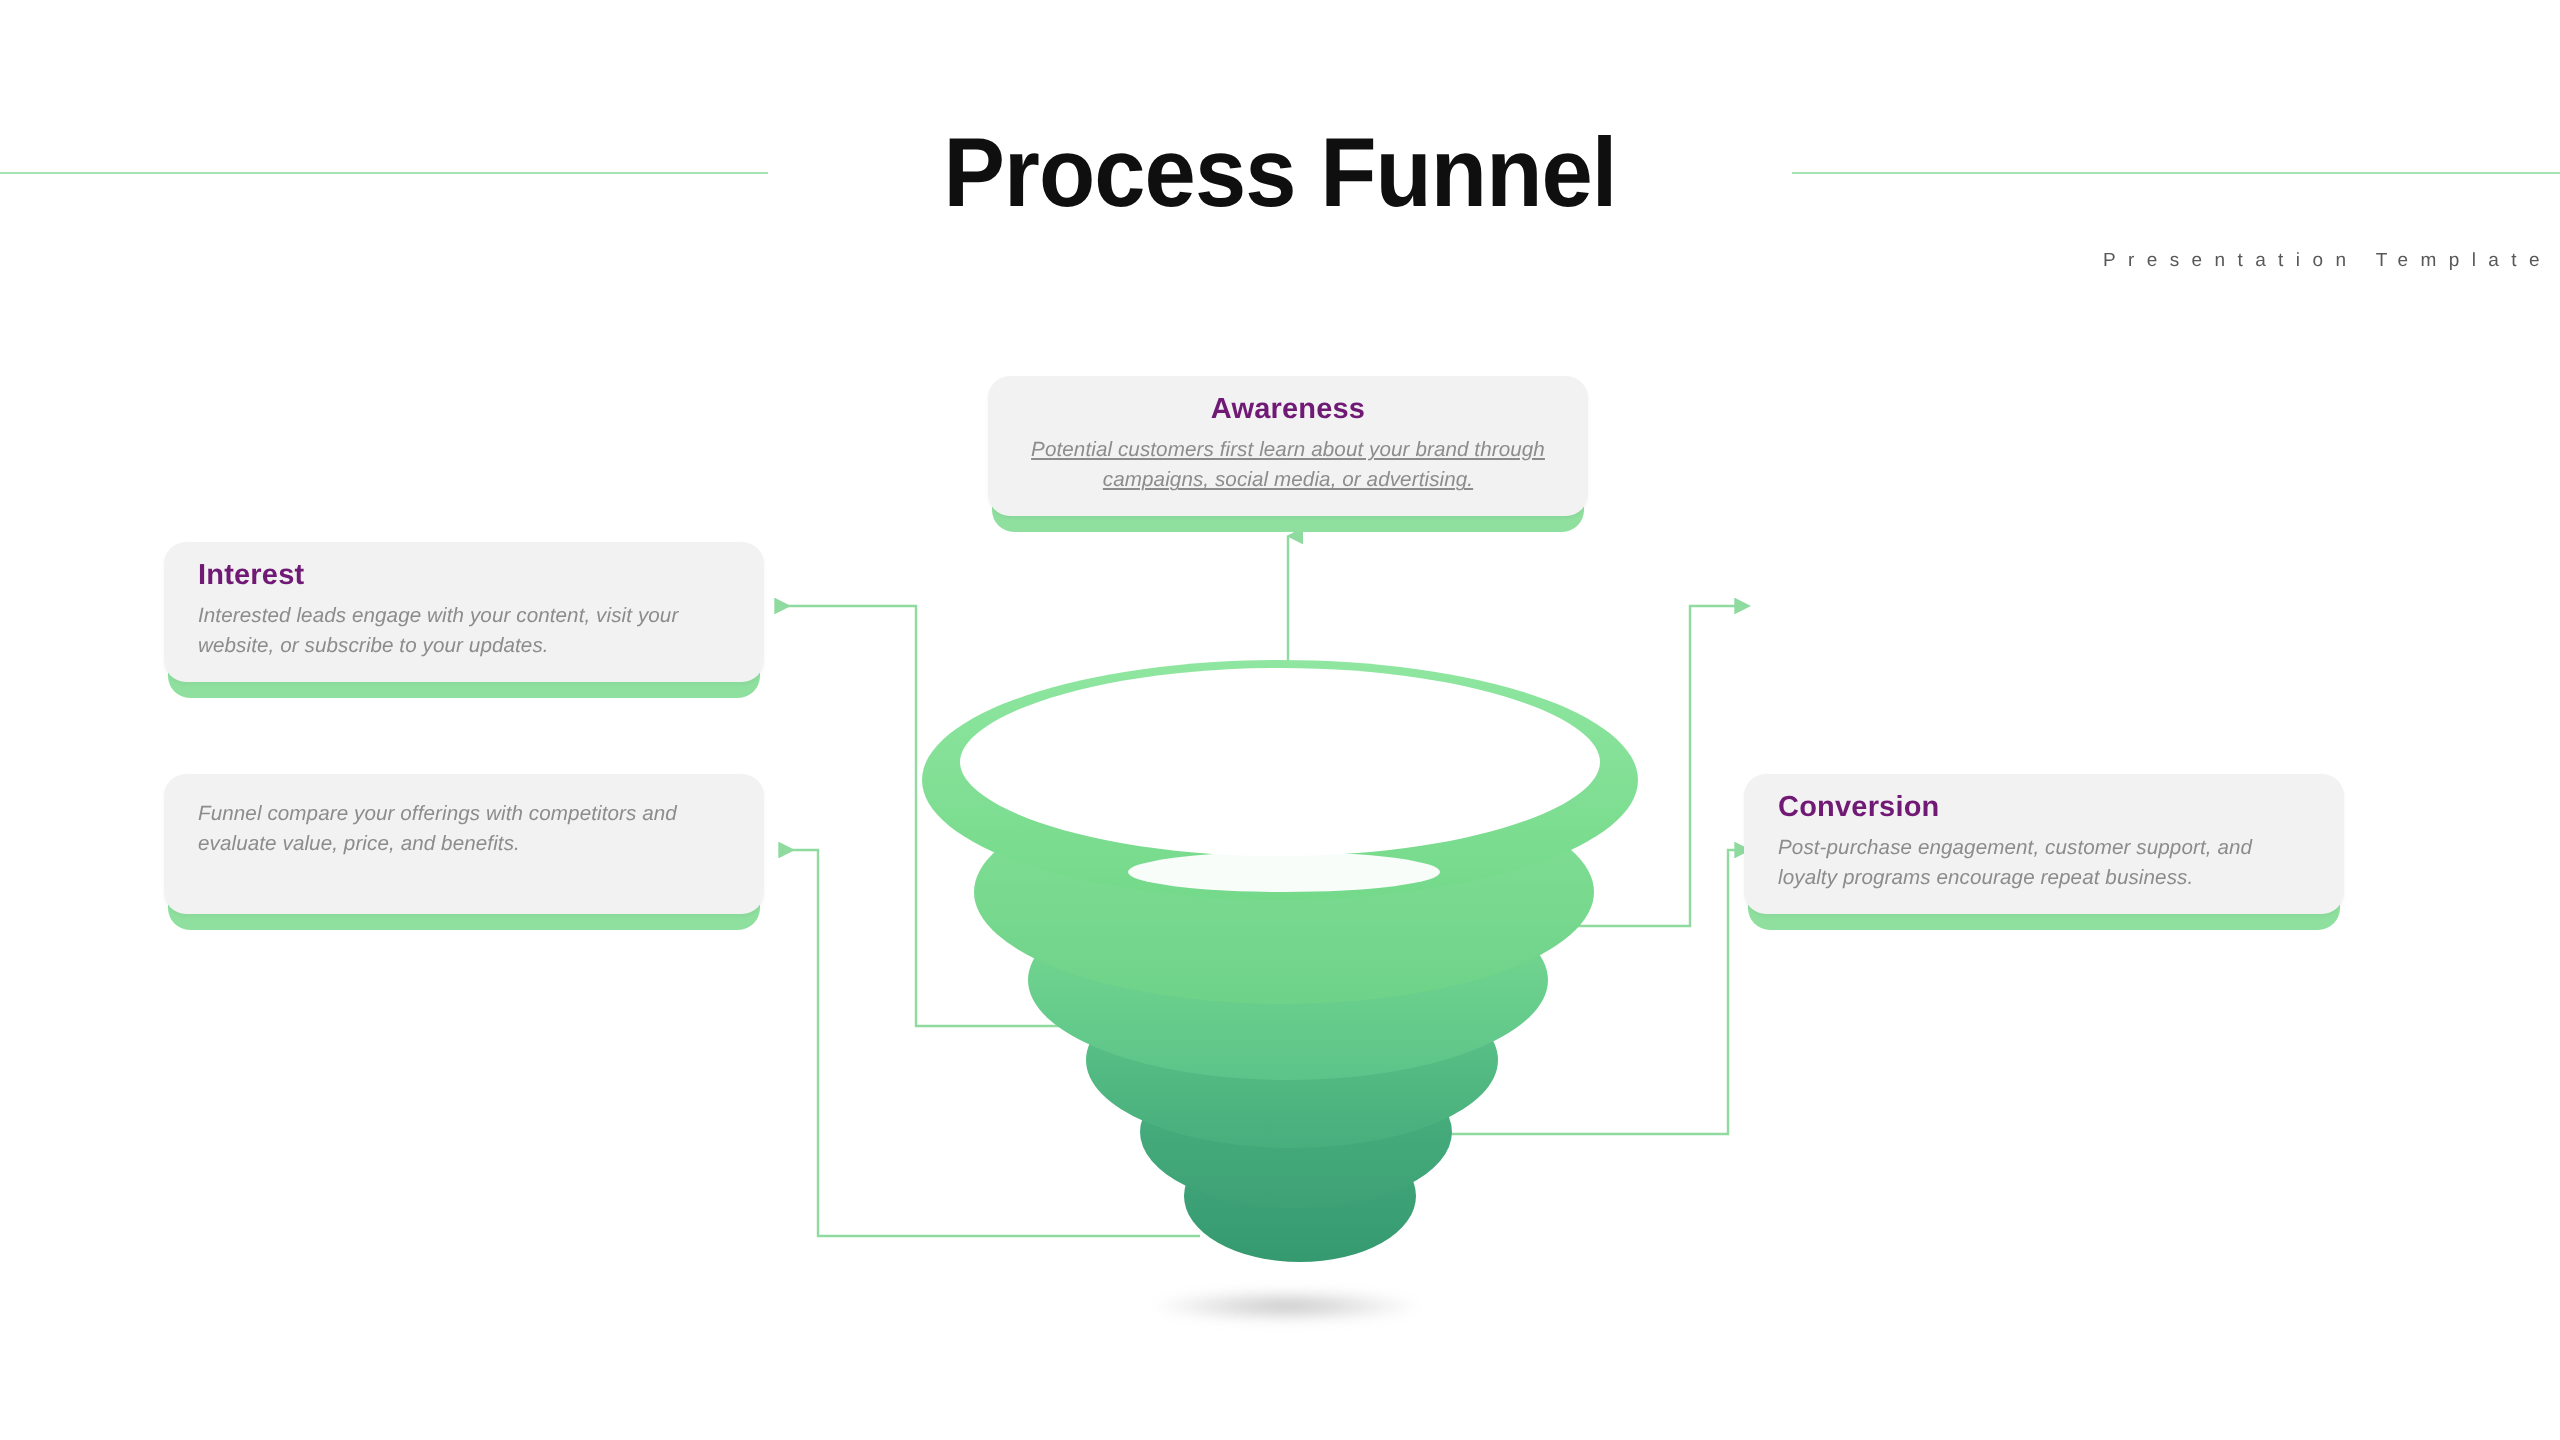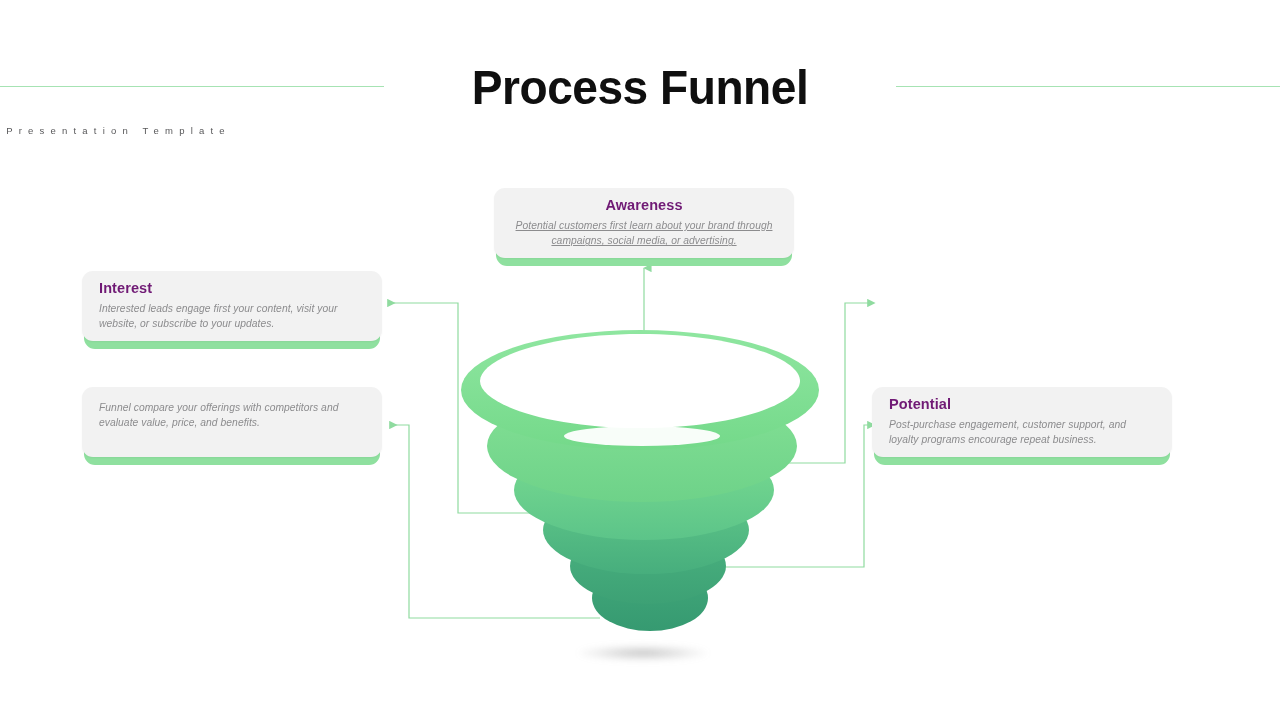--- a/index.html
+++ b/index.html
@@ -37,21 +37,21 @@
     font-weight: bold;
     letter-spacing: -0.5px;
     color: #0f0f0f;
     line-height: 58px;
     transform: scaleX(0.94);
   }
   #subtitle {
     position: absolute;
     left: 0; right: 4px;
     top: 125px;
-    text-align: left;
+    text-align: right;
     font-size: 9.5px;
     font-weight: normal;
     letter-spacing: 6.2px;
     color: #58585a;
     text-indent: 6.2px;
   }
 
   
   .card {
     position: absolute;
@@ -232,33 +232,33 @@
     <div class="body">
       <div class="c-title">Awareness</div>
       <div class="c-desc">Potential customers first learn about your brand through campaigns, social media, or advertising.</div>
     </div>
   </div>
 
   <div class="card" id="card-interest">
     <div class="shade"></div>
     <div class="body">
       <div class="c-title">Interest</div>
-      <div class="c-desc">Interested leads engage first your content, visit your website, or subscribe to your updates.</div>
+      <div class="c-desc">Interested leads engage with your content, visit your website, or subscribe to your updates.</div>
     </div>
   </div>
 
   <div class="card" id="card-consideration">
     <div class="shade"></div>
     <div class="body">
       <div class="c-desc">Funnel compare your offerings with competitors and evaluate value, price, and benefits.</div>
     </div>
   </div>
 
 
   <div class="card" id="card-retention">
     <div class="shade"></div>
     <div class="body">
-      <div class="c-title">Potential</div>
+      <div class="c-title">Conversion</div>
       <div class="c-desc">Post-purchase engagement, customer support, and loyalty programs encourage repeat business.</div>
     </div>
   </div>
 
 </div>
 
 </body></html>

